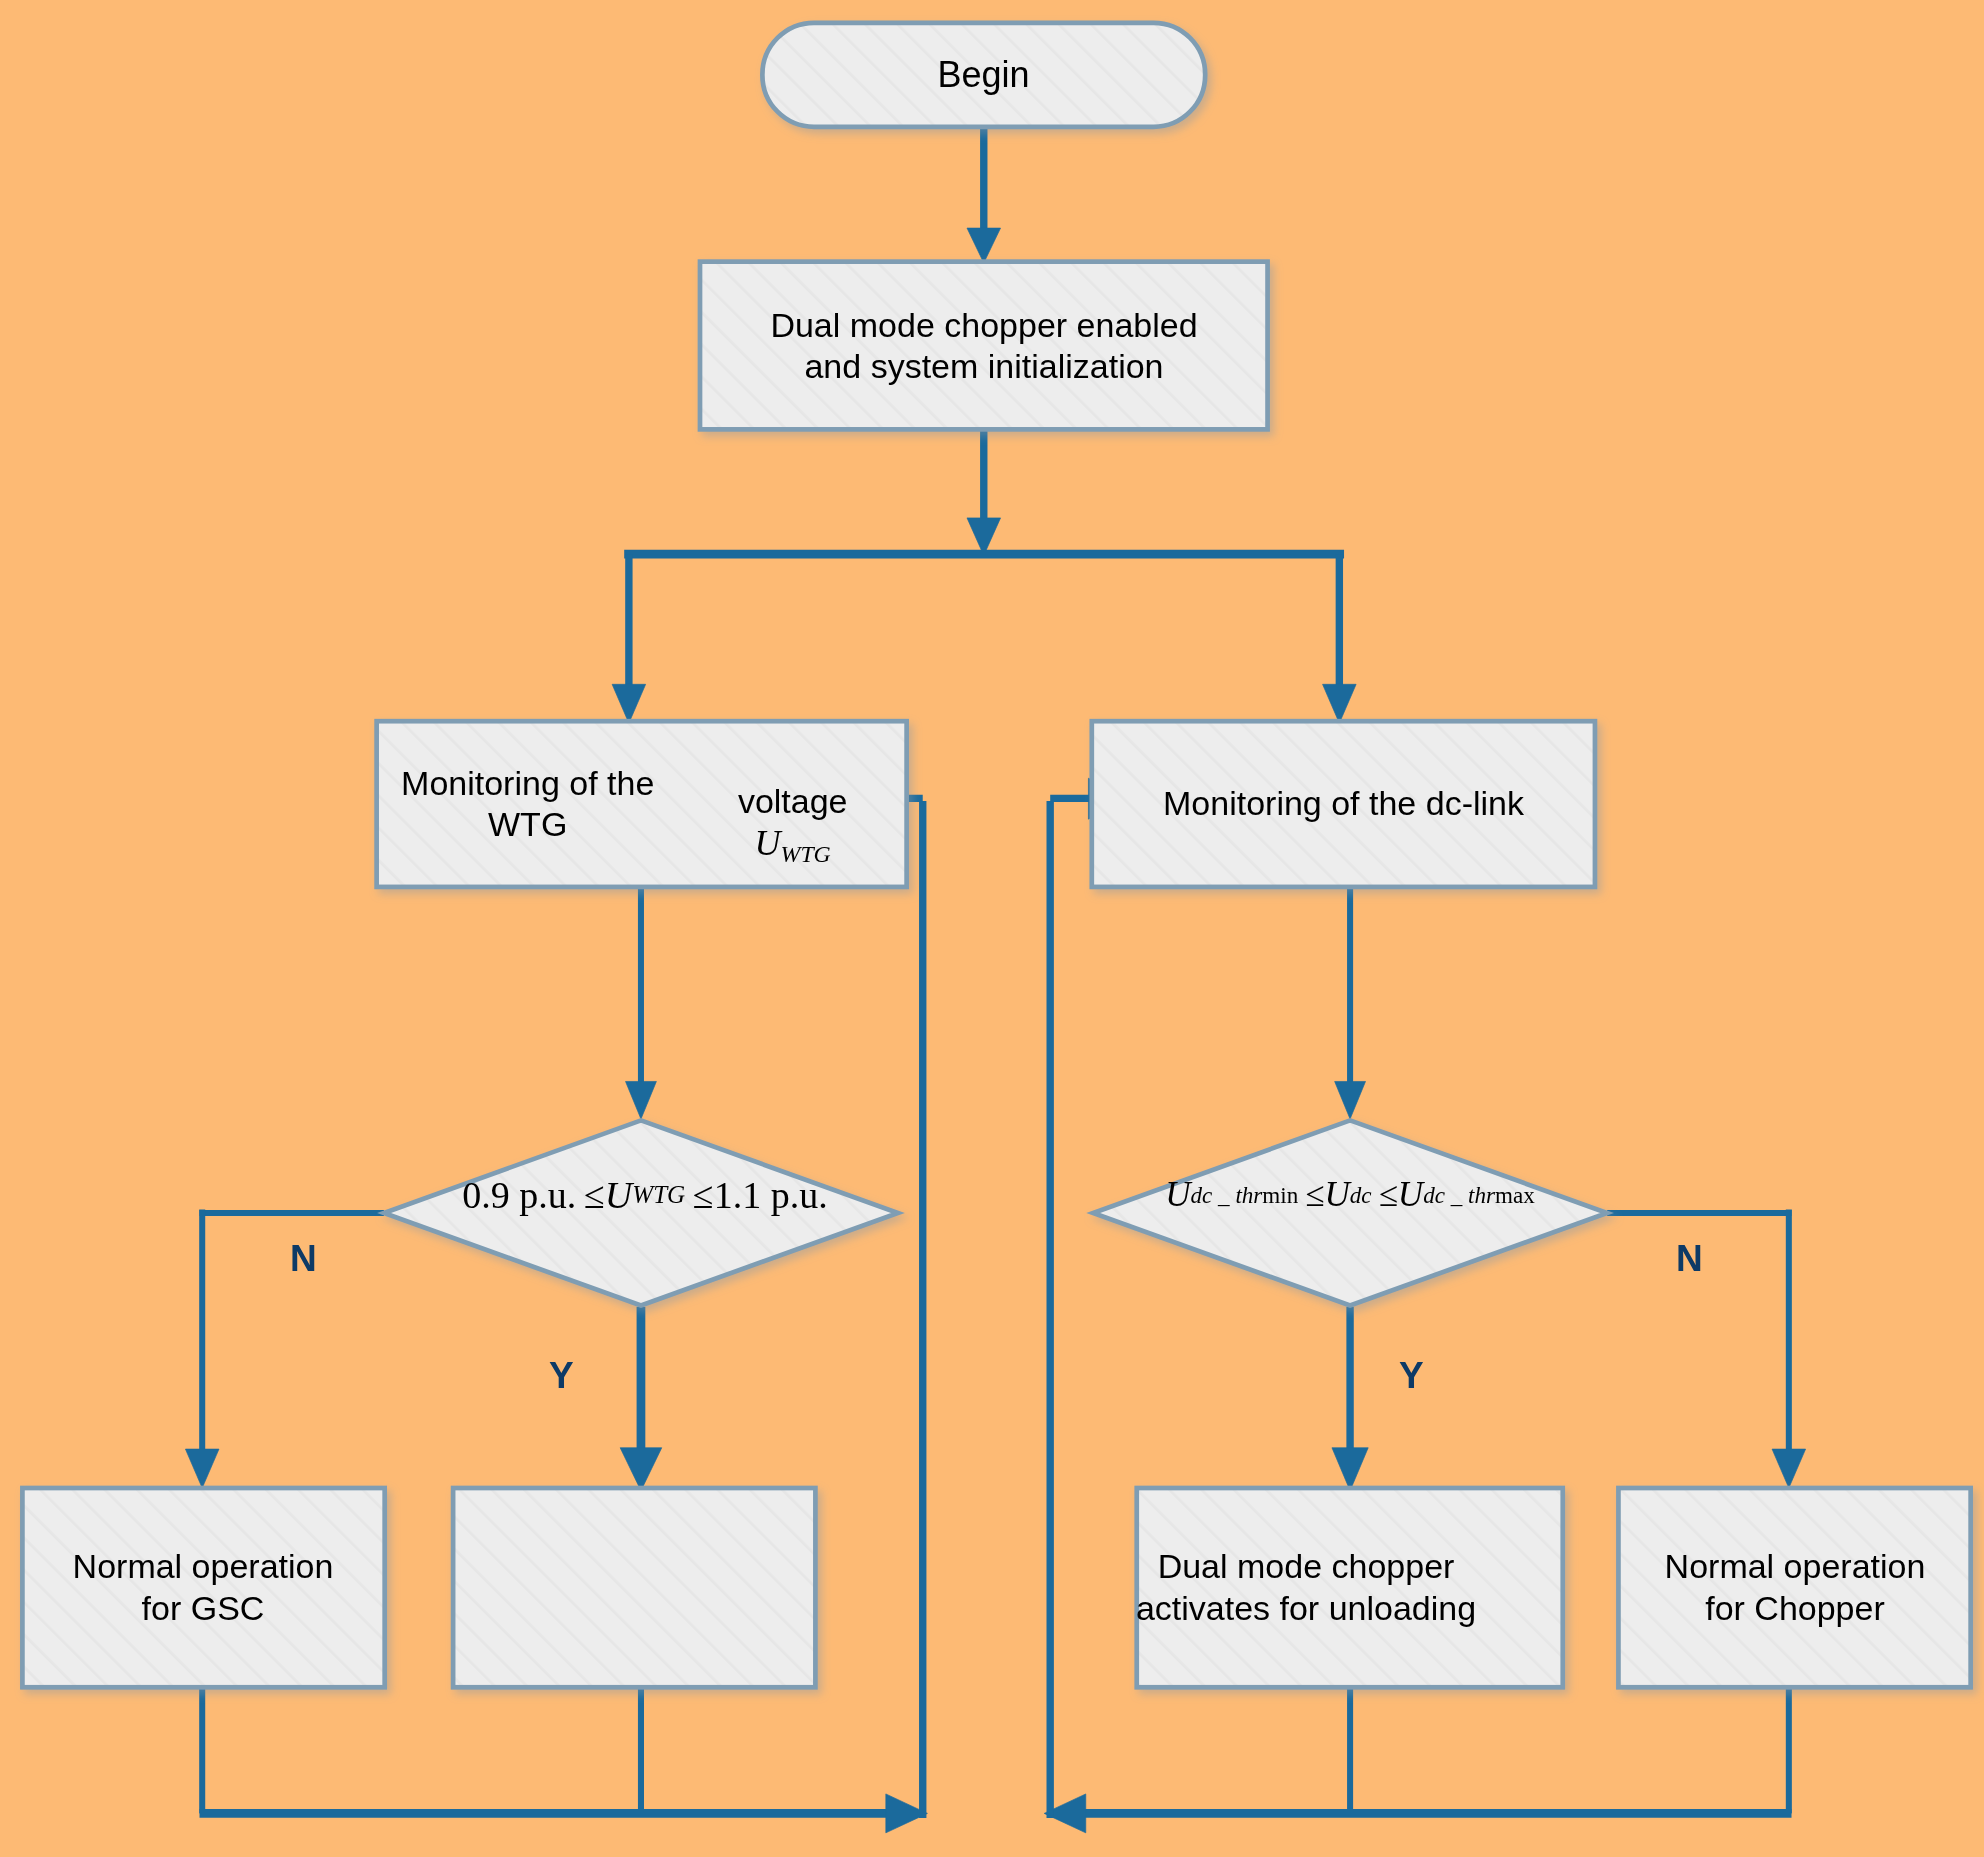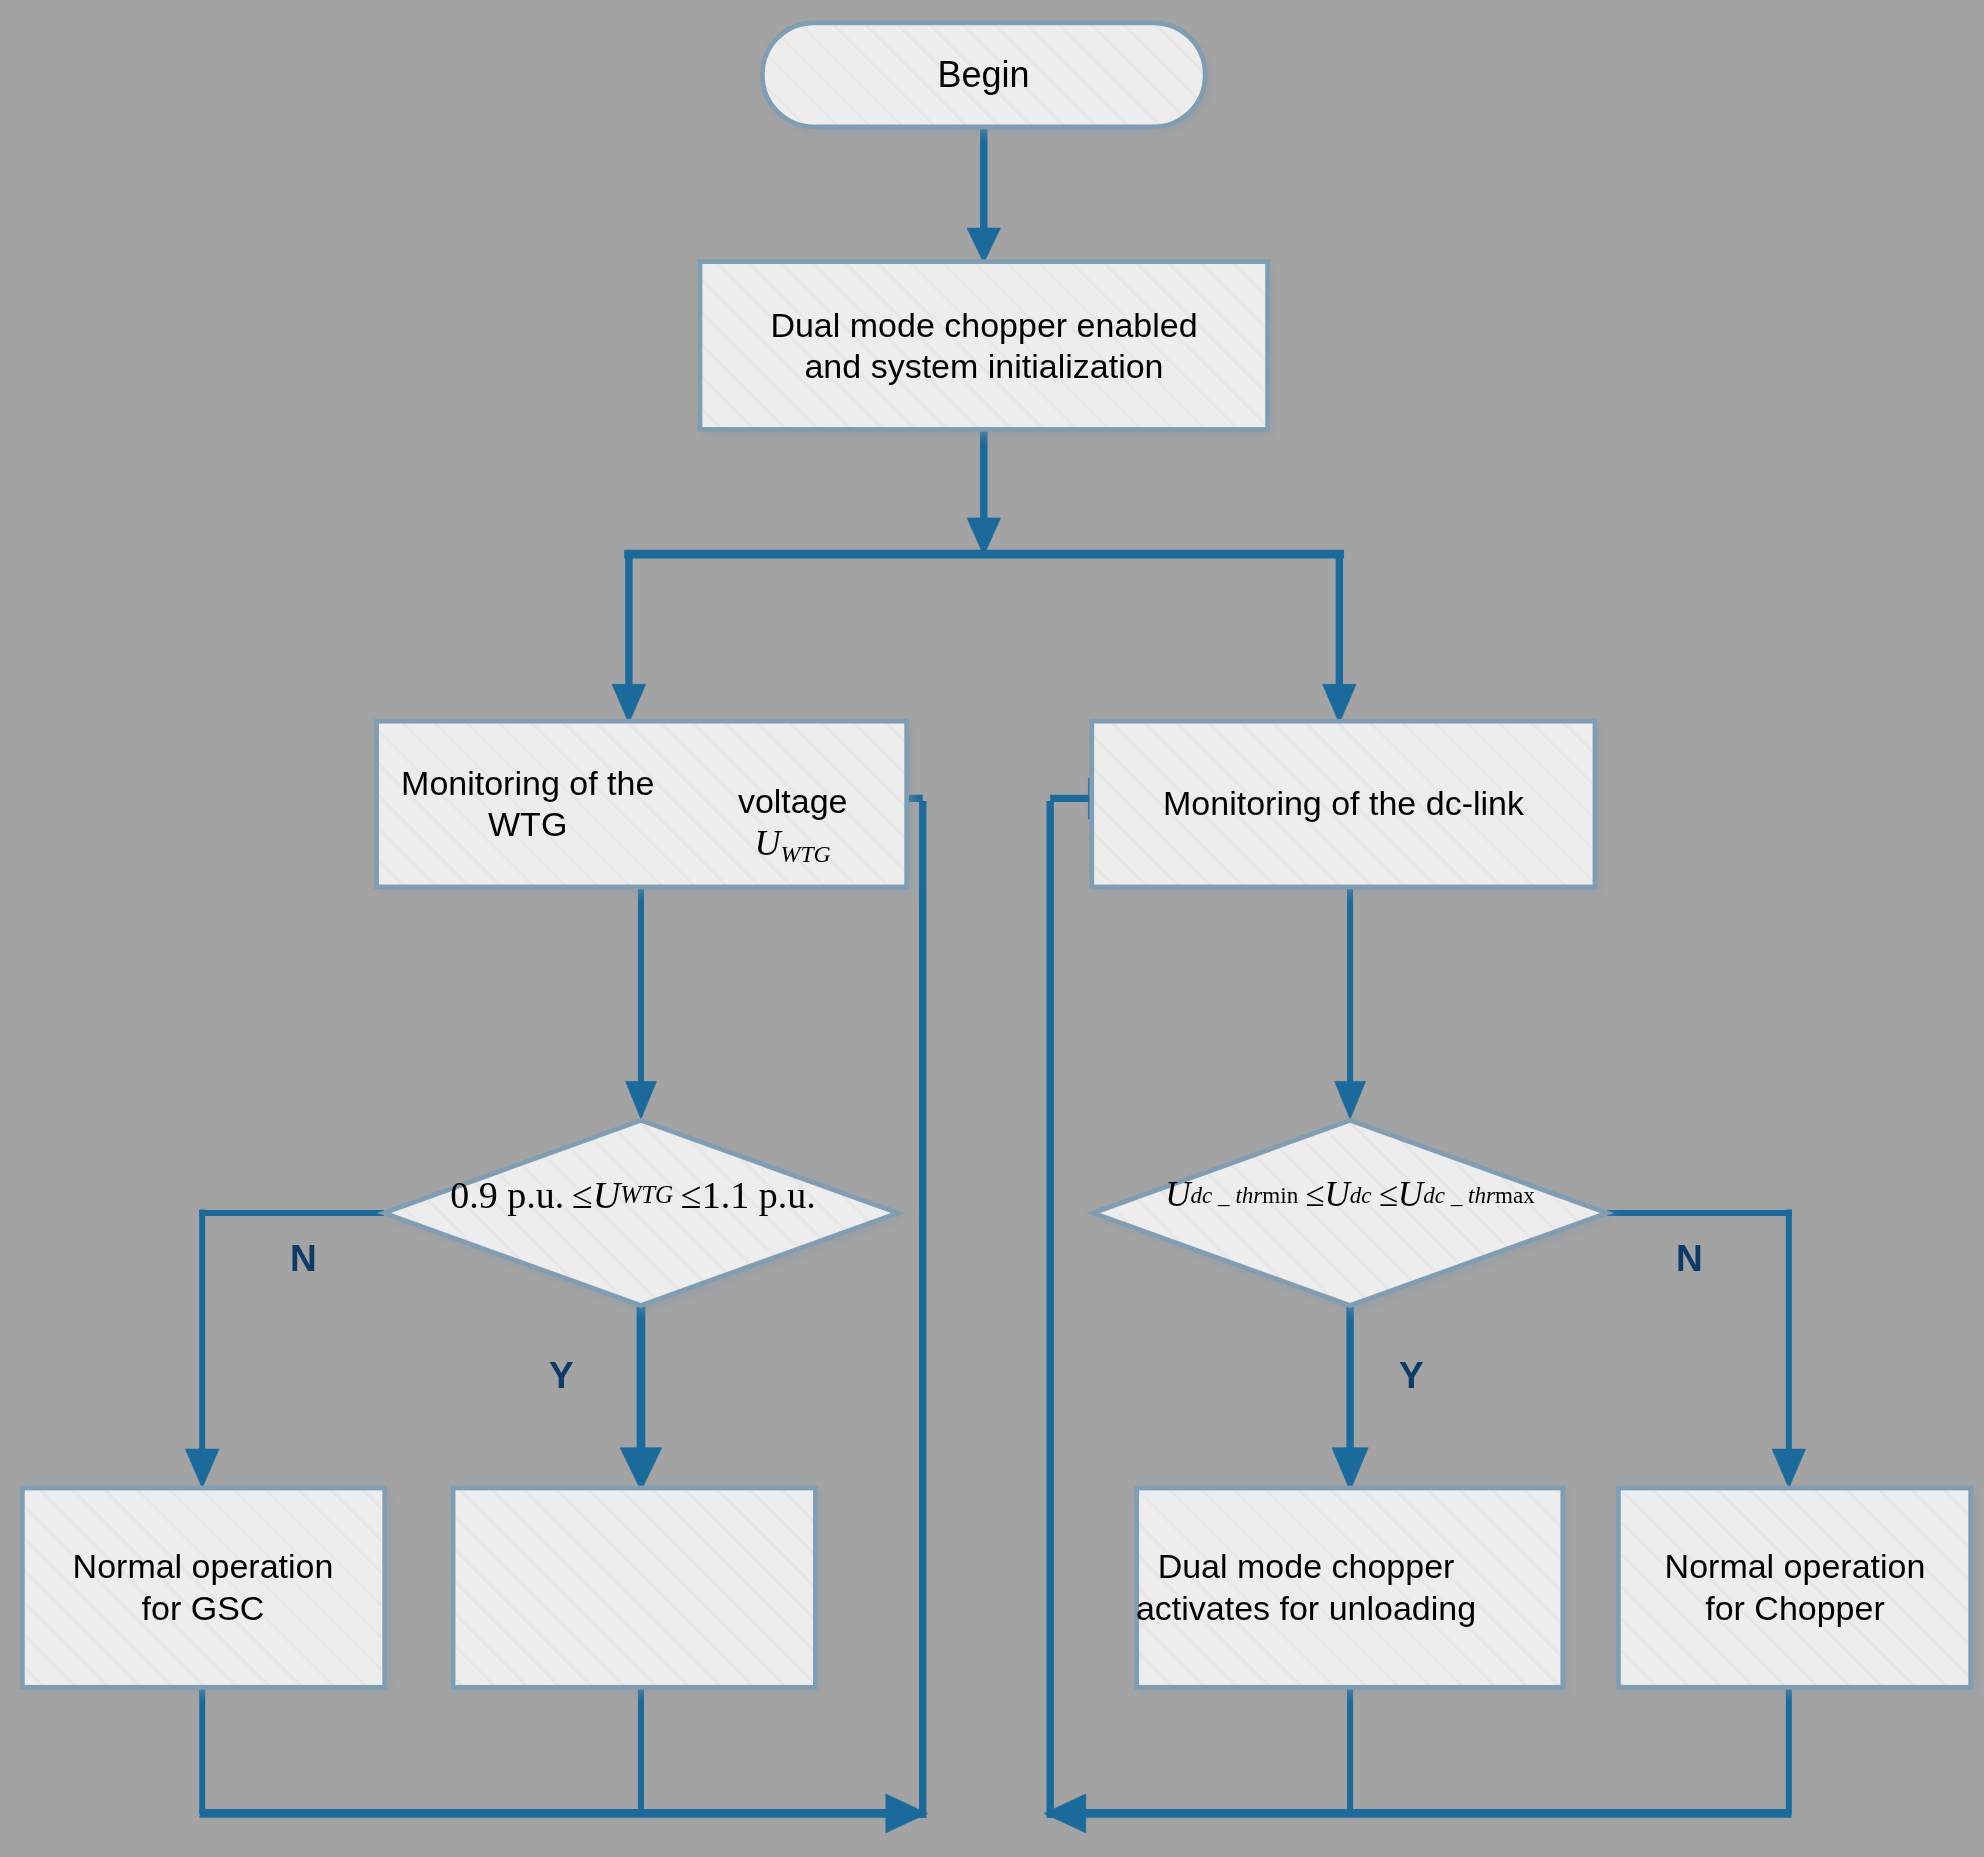--- a/index.html
+++ b/index.html
@@ -7,21 +7,21 @@
     padding: 0;
     background: #ffffff;
   }
   body {
     font-family: "Liberation Sans", sans-serif;
   }
   #canvas {
     position: relative;
     width: 1985px;
     height: 1857px;
-    background: #a3a3a3;
+    background: #fdba74;
     overflow: hidden;
   }
   svg.layer {
     position: absolute;
     top: 0;
     left: 0;
     width: 1985px;
     height: 1857px;
   }
   .node-label {
@@ -200,21 +200,21 @@
     <span>Monitoring of the WTG</span>
     <span>
       <span>voltage </span><span class="math-label" style="font-size:36px;"><span class="it">U</span><span class="sub"><span class="it">WTG</span></span></span>
     </span>
   </div>
 
   <div class="node-label proc-label" style="left:1092px; top:721px; width:503px; height:166px; flex-direction:column;">
     <span>Monitoring of the dc-link</span>
   </div>
 
-  <div class="node-label math-label" style="left:376px; top:1165px; width:514px; height:60px;">
+  <div class="node-label math-label" style="left:388px; top:1165px; width:514px; height:60px;">
     <span>0.9 p.u.</span>
       <span> </span>
       <span>≤</span>
       <span class="it">U</span>
       <span class="sub"><span class="it">WTG</span></span>
       <span> </span>
       <span>≤</span>
       <span>1.1 p.u.</span>
   </div>
 

